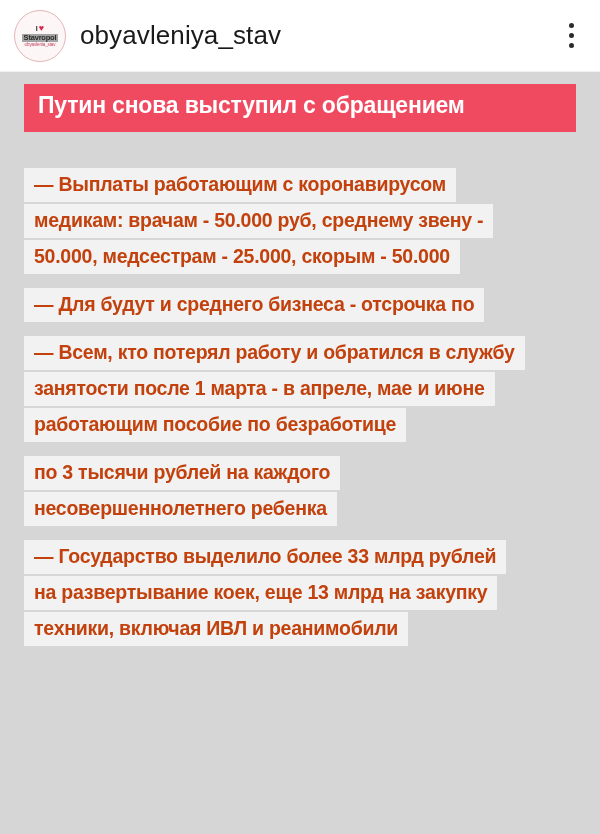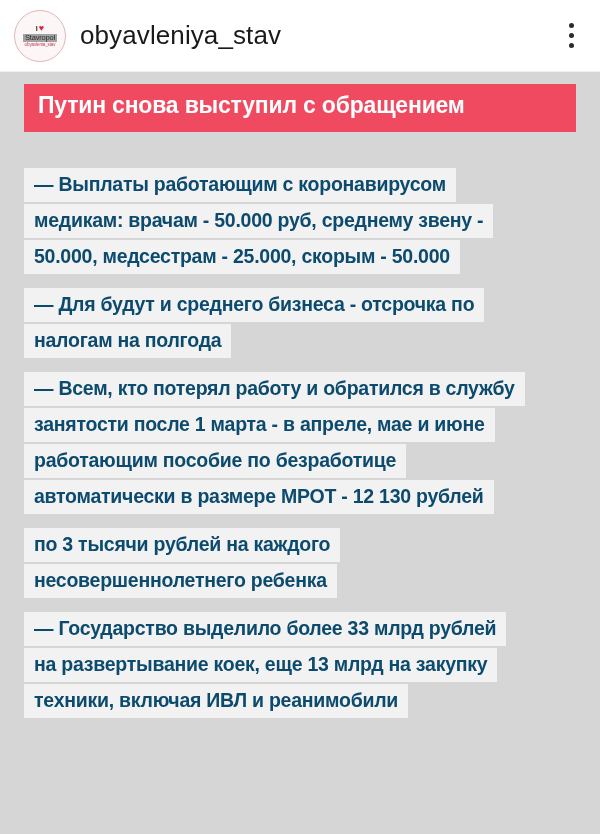--- a/index.html
+++ b/index.html
@@ -52,21 +52,21 @@
     display: flex;
     align-items: center;
     gap: 1px;
   }
   .avatar-heart {
     color: #e0264a;
     font-size: 9px;
   }
   .avatar-row2 {
     font-size: 7.5px;
-    font-weight: normal;
+    font-weight: bold;
     color: #2b2b2b;
     background: #a3a3a3;
     padding: 0 2px;
     margin: 1px 0;
     letter-spacing: -0.2px;
   }
   .avatar-row3 {
     font-size: 4.5px;
     color: #c23b5a;
     letter-spacing: -0.1px;
@@ -117,21 +117,21 @@
   .blocks {
     margin-top: 36px;
     padding: 0 8px;
   }
   .block {
     margin-bottom: 14px;
   }
   .block .line {
     display: table;
     background: #f2f2f2;
-    color: #0c4a6e;
+    color: #c2410c;
     font-size: 19.5px;
     font-weight: bold;
     line-height: 1.28;
     padding: 4px 10px 5px 10px;
     letter-spacing: -0.25px;
     box-decoration-break: clone;
   }
   .block .line + .line {
     margin-top: 2px;
   }
@@ -163,28 +163,26 @@
     <div class="blocks">
 
       <div class="block">
         <div class="line">— Выплаты работающим с коронавирусом</div>
         <div class="line">медикам: врачам - 50.000 руб, среднему звену -</div>
         <div class="line">50.000, медсестрам - 25.000, скорым - 50.000</div>
       </div>
 
       <div class="block">
         <div class="line">— Для будут и среднего бизнеса - отсрочка по</div>
-        <div class="line">налогам на полгода</div>
       </div>
 
       <div class="block">
         <div class="line">— Всем, кто потерял работу и обратился в службу</div>
         <div class="line">занятости после 1 марта - в апреле, мае и июне</div>
         <div class="line">работающим пособие по безработице</div>
-        <div class="line">автоматически в размере МРОТ - 12 130 рублей</div>
       </div>
 
 
       <div class="block">
         <div class="line">по 3 тысячи рублей на каждого</div>
         <div class="line">несовершеннолетнего ребенка</div>
       </div>
 
       <div class="block">
         <div class="line">— Государство выделило более 33 млрд рублей</div>

